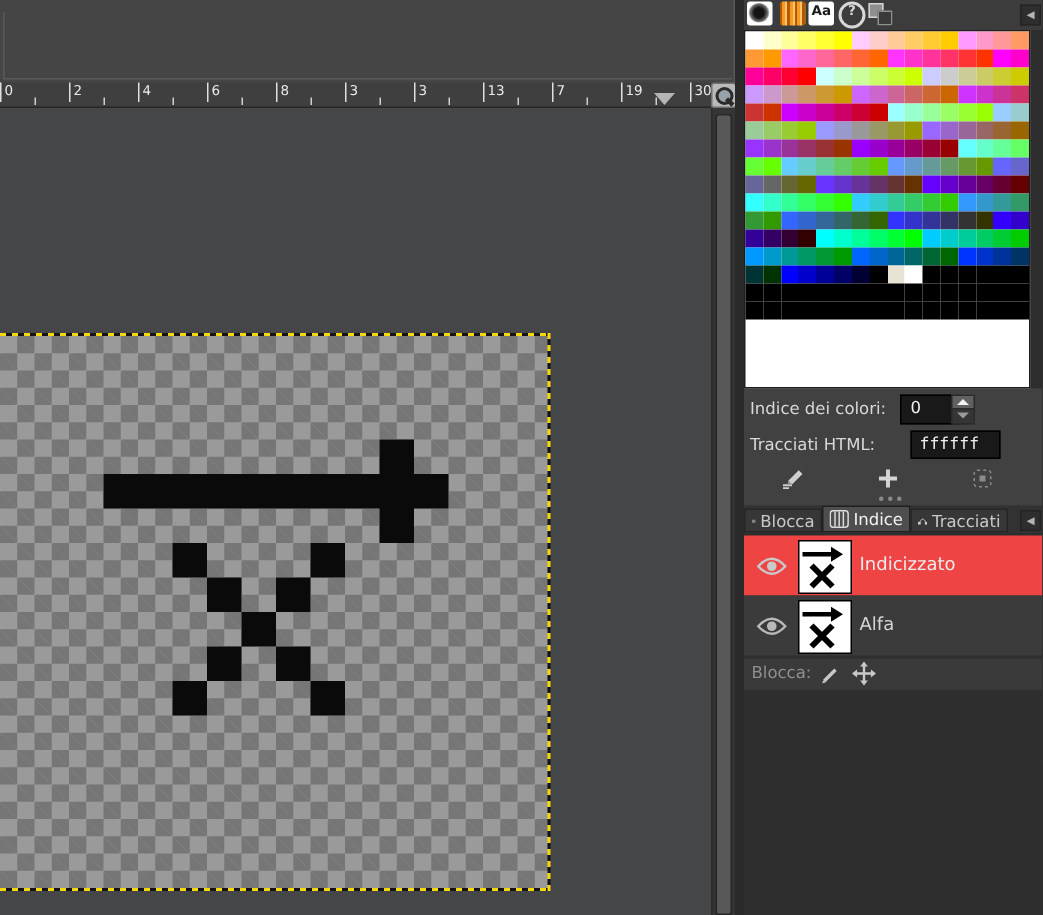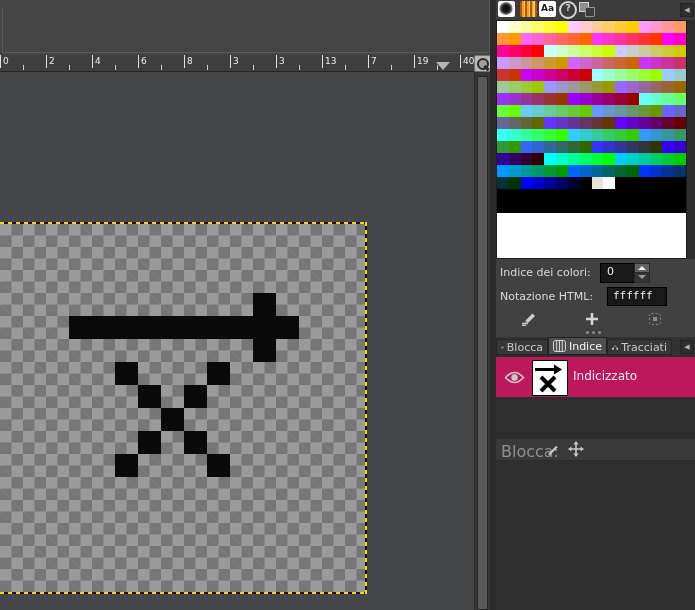--- a/index.html
+++ b/index.html
@@ -80,27 +80,27 @@
   
   .dlg-tabs{position:absolute;left:0;top:337px;width:199px;height:18px;background:#323232;}
   .dlg-tab{position:absolute;display:flex;align-items:center;gap:3px;padding:0 4px;font-size:11px;
     border:1px solid #262626;box-sizing:border-box;}
   .dlg-tab.inactive{top:2px;height:16px;background:#373737;color:#c8c8c8;}
   .dlg-tab.active{top:0;height:18px;background:#4e4e4e;color:#f2f2f2;border-color:#1f1f1f;}
 
   
   .channels{position:absolute;left:0;top:355px;width:199px;height:255px;background:#2e2e2e;}
   .chrow{position:absolute;left:0;width:199px;height:40px;}
-  .chrow.sel{background:#be185d;}
+  .chrow.sel{background:#ef4444;}
   .chrow.unsel{background:#3b3b3b;}
   .eye{position:absolute;left:8px;top:13px;}
   .thumb{position:absolute;left:36px;top:3px;width:34px;height:34px;background:#fff;border:1px solid #000;}
   .chlabel{position:absolute;left:77px;top:12px;font-size:12px;}
   .lockrow{position:absolute;left:0;top:84px;width:199px;height:21px;background:#3a3a3a;}
-  .locklabel{position:absolute;left:5px;top:3px;font-size:16px;color:#8f8f8f;}
+  .locklabel{position:absolute;left:5px;top:3px;font-size:11px;color:#8f8f8f;}
 </style>
 </head>
 <body>
 
 <div id="app" style="--checker-light: #9a9a9a; --checker-dark: #767676; --bound-y: #f5d70a; --bound-k: #141414; --pix: #0a0a0a;">
 
   <div class="abs tl-panel">
     <div class="abs tl-inner"></div>
   </div>
 
@@ -119,21 +119,21 @@
       <div class="tick-label" style="left: 233px;">3</div>
       <div class="tick-major" style="left: 276px;"></div>
       <div class="tick-label" style="left: 279px;">3</div>
       <div class="tick-major" style="left: 322px;"></div>
       <div class="tick-label" style="left: 325px;">13</div>
       <div class="tick-major" style="left: 368px;"></div>
       <div class="tick-label" style="left: 371px;">7</div>
       <div class="tick-major" style="left: 414px;"></div>
       <div class="tick-label" style="left: 417px;">19</div>
       <div class="tick-major" style="left: 460px;"></div>
-      <div class="tick-label" style="left: 463px;">40</div>
+      <div class="tick-label" style="left: 463px;">30</div>
       <div class="tick-minor" style="left: 23px;"></div>
       <div class="tick-minor" style="left: 69px;"></div>
       <div class="tick-minor" style="left: 115px;"></div>
       <div class="tick-minor" style="left: 161px;"></div>
       <div class="tick-minor" style="left: 207px;"></div>
       <div class="tick-minor" style="left: 253px;"></div>
       <div class="tick-minor" style="left: 299px;"></div>
       <div class="tick-minor" style="left: 345px;"></div>
       <div class="tick-minor" style="left: 391px;"></div>
       <div class="tick-minor" style="left: 437px;"></div>
@@ -451,21 +451,21 @@
     <div class="controls">
       <div class="ctl-label" style="left:4px;top:7px">Indice dei colori:</div>
       <div class="spin-field">0</div>
       <div class="spin-up">
           <div class="tri-up"></div>
         </div>
       <div class="spin-dn">
           <div class="tri-dn"></div>
         </div>
 
-      <div class="ctl-label" style="left:4px;top:31px">Notazione HTML:</div>
+      <div class="ctl-label" style="left:4px;top:31px">Tracciati HTML:</div>
       <div class="html-field">ffffff</div>
 
       <div class="tool-btn" style="left:20px">
         <svg width="16" height="15" viewBox="0 0 16 15">
           <path d="M1 12.5h6 M1 14.5h4" stroke="#cfcfcf" stroke-width="1.4"></path>
           <path d="M4.5 9.5 L11.5 2.5 L14 5 L7 12 Z" fill="#cfcfcf"></path>
           <path d="M4.5 9.5 L4 12.5 L7 12 Z" fill="#9a9a9a"></path>
         </svg>
       </div>
       <div class="tool-btn" style="left:83px">
@@ -515,20 +515,34 @@
         </svg>
         <div class="thumb">
           <svg width="32" height="32" viewBox="0 0 32 32">
             <rect x="2" y="7" width="19" height="3" fill="#000"></rect>
             <polygon points="21,3.5 29,8.5 21,13.5" fill="#000"></polygon>
             <path d="M8 16 L22 30 M22 16 L8 30" stroke="#000" stroke-width="4"></path>
           </svg>
         </div>
         <span class="chlabel" style="color:#ececec">Indicizzato</span>
       </div>
+      <div class="chrow unsel" style="top:42px">
+        <svg class="eye" width="21" height="15" viewBox="0 0 21 15">
+          <path d="M1.5 7.5 Q10.5 -2.5 19.5 7.5 Q10.5 17.5 1.5 7.5 Z" fill="none" stroke="#b9b9b9" stroke-width="1.6"></path>
+          <circle cx="10.5" cy="7.5" r="3.2" fill="#b9b9b9"></circle>
+        </svg>
+        <div class="thumb">
+          <svg width="32" height="32" viewBox="0 0 32 32">
+            <rect x="2" y="7" width="19" height="3" fill="#000"></rect>
+            <polygon points="21,3.5 29,8.5 21,13.5" fill="#000"></polygon>
+            <path d="M8 16 L22 30 M22 16 L8 30" stroke="#000" stroke-width="4"></path>
+          </svg>
+        </div>
+        <span class="chlabel" style="color:#d4d4d4">Alfa</span>
+      </div>
       <div class="lockrow">
         <span class="locklabel">Blocca:</span>
         <svg style="position:absolute;left:50px;top:3px" width="14" height="14" viewBox="0 0 14 14">
           <path d="M3.5 12 L11 4.5" stroke="#c9c9c9" stroke-width="2.2"></path>
           <path d="M2 13.5 L4.5 13 L3 11.5 Z" fill="#c9c9c9"></path>
         </svg>
         <svg style="position:absolute;left:72px;top:2px" width="16" height="16" viewBox="0 0 16 16">
           <path d="M8 3v10 M3 8h10" stroke="#c9c9c9" stroke-width="1.6"></path>
           <path d="M8 0 L10.6 3.4 H5.4 Z M8 16 L10.6 12.6 H5.4 Z M0 8 L3.4 5.4 V10.6 Z M16 8 L12.6 5.4 V10.6 Z" fill="#c9c9c9"></path>
         </svg>

